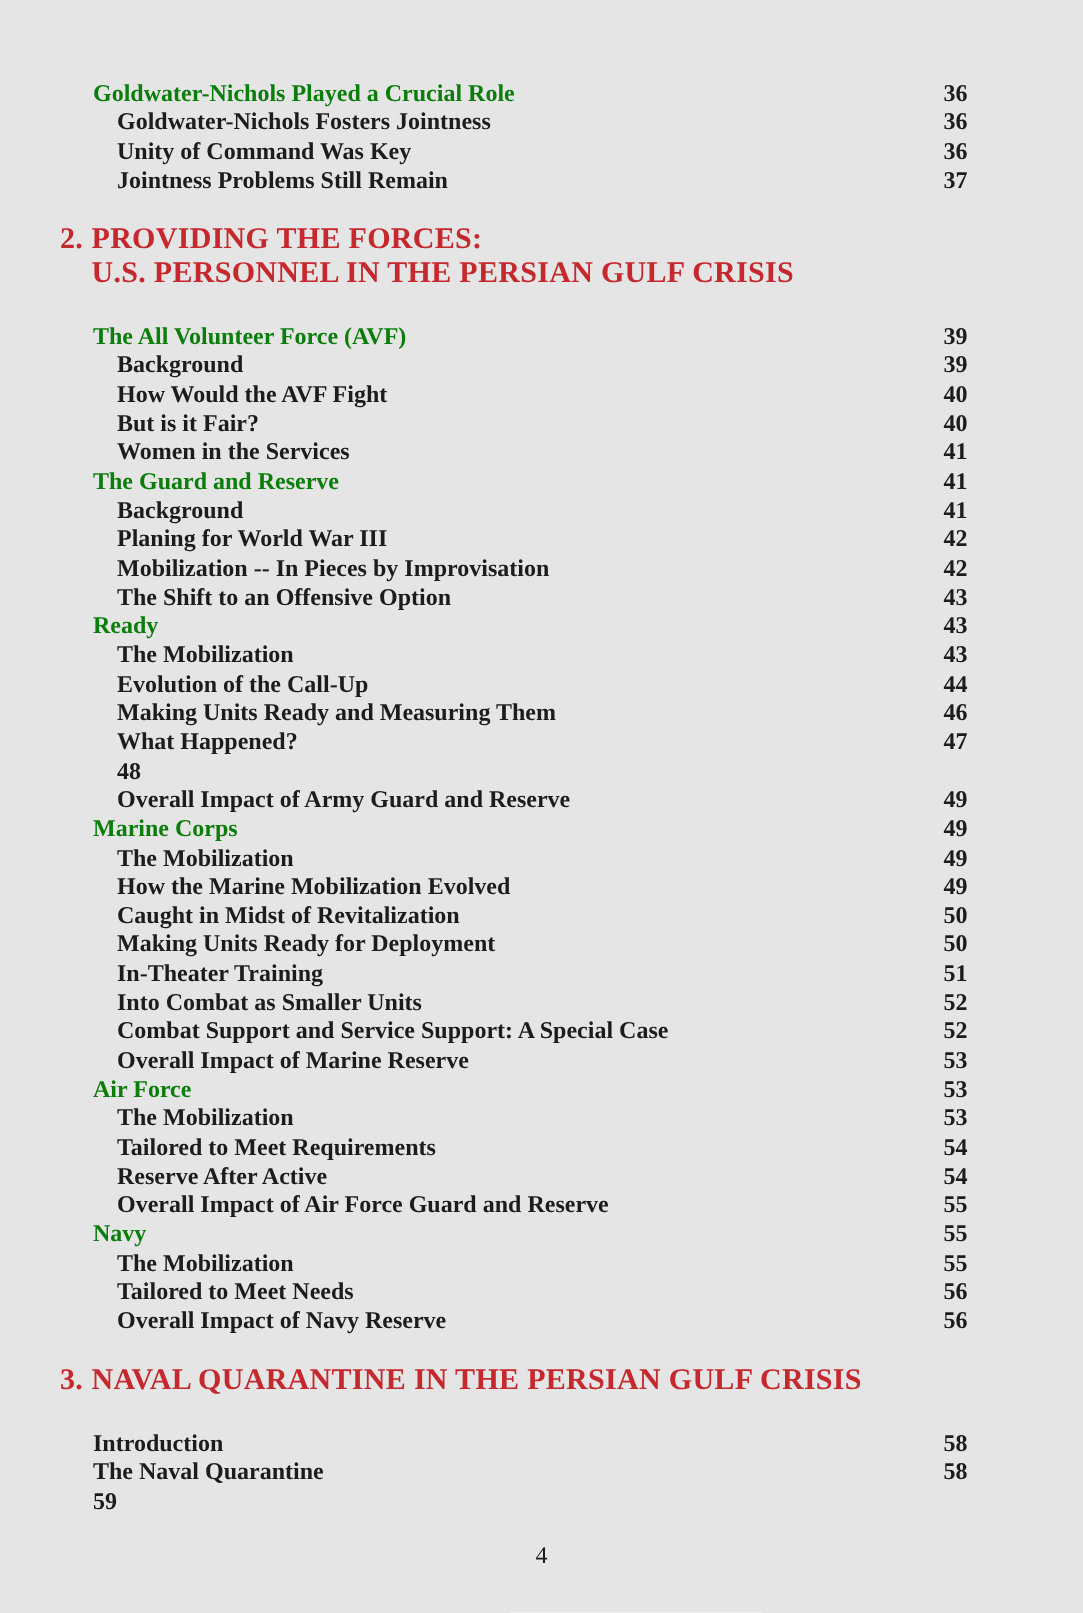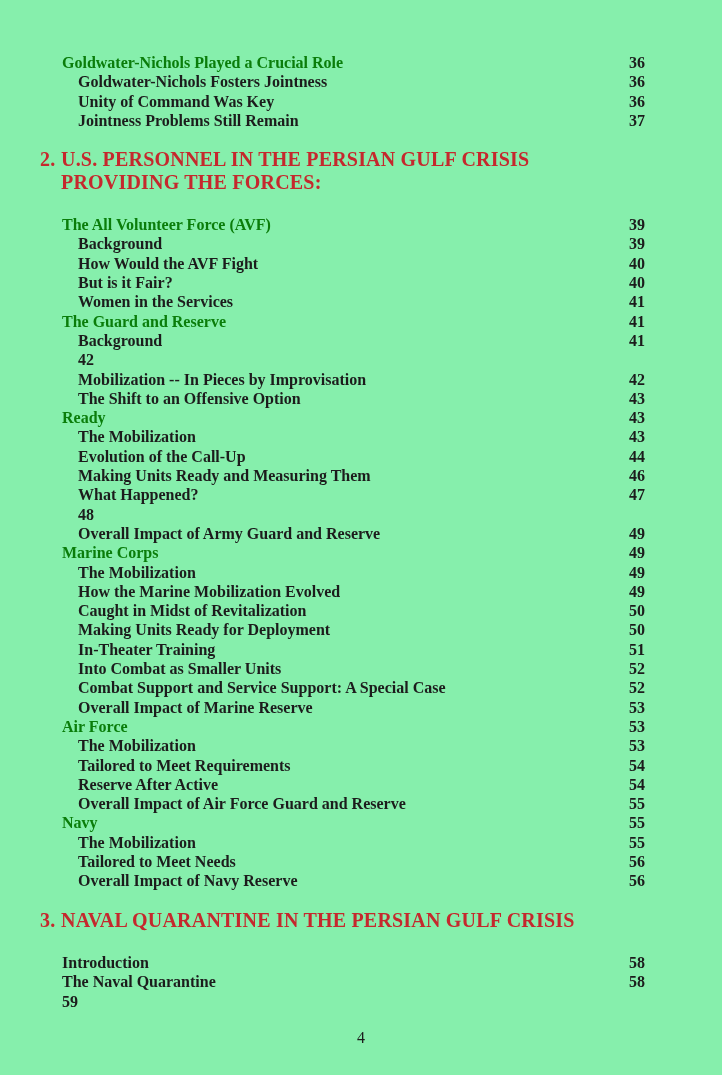--- a/index.html
+++ b/index.html
@@ -1,20 +1,20 @@
 <!DOCTYPE html>
 <html><head>
 <meta charset="utf-8">
 <style>
   html, body { margin:0; padding:0; }
   body {
     width:722px; height:1075px; background:#ffffff; overflow:hidden;
     font-family:"Liberation Serif","DejaVu Serif",serif;
   }
-  .page { width:722px; height:1075px; background:#86efac; position:relative; }
+  .page { width:722px; height:1075px; background:#e5e5e5; position:relative; }
   .toc { padding:53px 63px 0 0; }
   .toc-row {
     display:flex; align-items:baseline;
     font-size:16px; line-height:19.3px; font-weight:700; color:#1c1c1c;
   }
   .toc-row .entry-label { flex:1 1 auto; }
   .toc-row .entry-page { flex:0 0 auto; min-width:30px; text-align:left; }
   .lvl1 { padding-left:62px; }
   .lvl2 { padding-left:78px; }
   .green-heading .entry-label { color:#0a7d0a; }
@@ -50,22 +50,22 @@
           <span class="entry-page">36</span>
         </div>
         <div class="toc-row lvl2 bold-black">
           <span class="entry-label">Jointness Problems Still Remain</span>
           <span class="entry-page">37</span>
         </div>
       </div>
       <div class="chapter-heading">
         <span class="ch-num">2.</span>
         <div class="ch-lines">
+          <div class="ch-line">PROVIDING THE FORCES:</div>
           <div class="ch-line">U.S. PERSONNEL IN THE PERSIAN GULF CRISIS</div>
-          <div class="ch-line">PROVIDING THE FORCES:</div>
         </div>
       </div>
       <div class="entry-group">
         <div class="toc-row lvl1 green-heading">
           <span class="entry-label">The All Volunteer Force (AVF)</span>
           <span class="entry-page">39</span>
         </div>
         <div class="toc-row lvl2 bold-black">
           <span class="entry-label">Background</span>
           <span class="entry-page">39</span>
@@ -84,20 +84,21 @@
         </div>
         <div class="toc-row lvl1 green-heading">
           <span class="entry-label">The Guard and Reserve</span>
           <span class="entry-page">41</span>
         </div>
         <div class="toc-row lvl2 bold-black">
           <span class="entry-label">Background</span>
           <span class="entry-page">41</span>
         </div>
         <div class="toc-row lvl2 bold-black">
+          <span class="entry-label">Planing for World War III</span>
           <span class="entry-page">42</span>
         </div>
         <div class="toc-row lvl2 bold-black">
           <span class="entry-label">Mobilization -- In Pieces by Improvisation</span>
           <span class="entry-page">42</span>
         </div>
         <div class="toc-row lvl2 bold-black">
           <span class="entry-label">The Shift to an Offensive Option</span>
           <span class="entry-page">43</span>
         </div>

